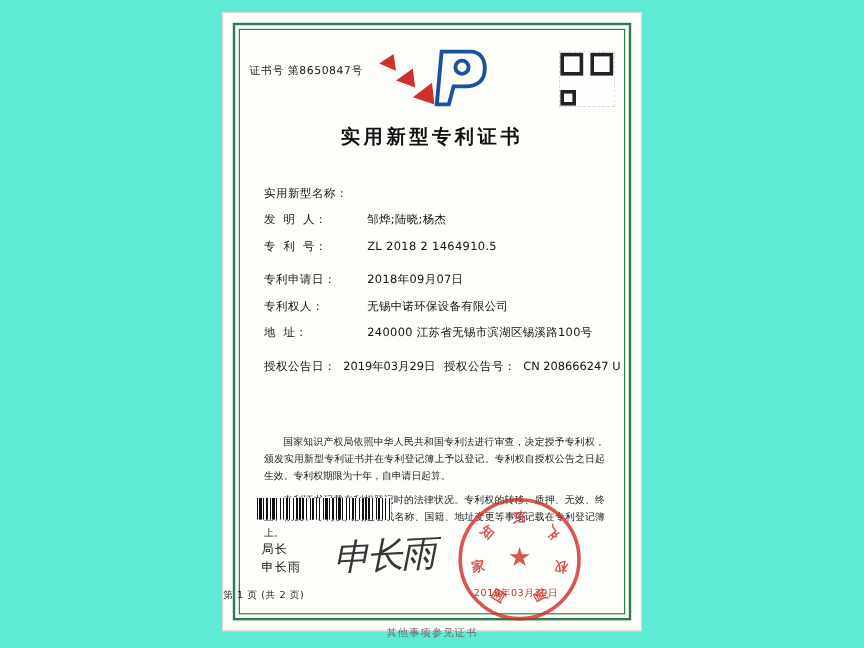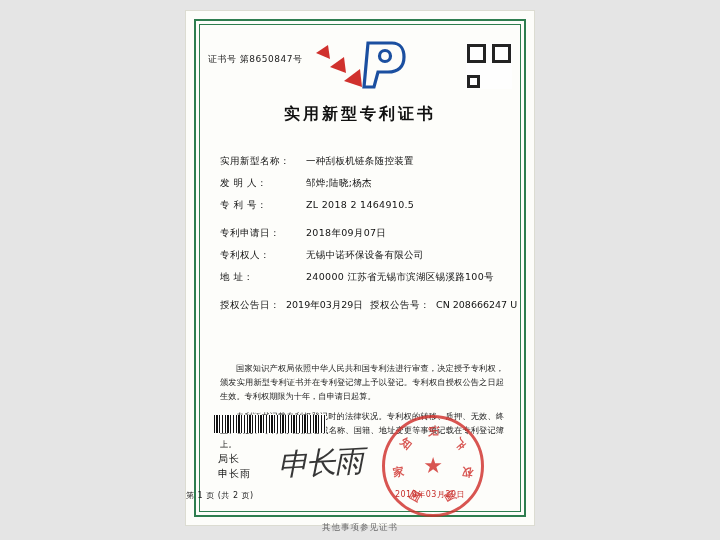--- a/index.html
+++ b/index.html
@@ -5,21 +5,21 @@
   html, body {
     margin: 0;
     padding: 0;
     background: #ffffff;
     font-family: "DejaVu Sans", "Liberation Sans", sans-serif;
   }
   #page {
     position: relative;
     width: 720px;
     height: 540px;
-    background: #e5e5e5;
+    background: #5eead4;
     overflow: hidden;
   }
   
   .sheet {
     position: absolute;
     left: 185px;
     top: 10px;
     width: 350px;
     height: 516px;
     background: #fdfdfa;
@@ -121,20 +121,21 @@
   .field-row {
     display: flex;
     align-items: baseline;
     margin-bottom: 9px;
     white-space: nowrap;
   }
   .field-label {
     width: 86px;
     flex: 0 0 86px;
     letter-spacing: 0.5px;
+    font-family: Liberation Mono, monospace;
   }
   .field-value {
     flex: 1 1 auto;
     letter-spacing: 0.3px;
   }
   .two-col {
     display: flex;
     margin-bottom: 9px;
     white-space: nowrap;
   }
@@ -290,21 +291,20 @@
 
     <div class="qr">
       <div class="qr-b"></div>
     </div>
 
     <div class="title">实用新型专利证书</div>
 
     <div class="fields">
       <div class="field-row">
         <div class="field-label">实用新型名称：</div>
-        <div class="field-value">一种刮板机链条随控装置</div>
       </div>
       <div class="field-row">
         <div class="field-label">发  明  人：</div>
         <div class="field-value">邹烨;陆晓;杨杰</div>
       </div>
       <div class="field-row">
         <div class="field-label">专  利  号：</div>
         <div class="field-value">ZL 2018 2 1464910.5</div>
       </div>
 

